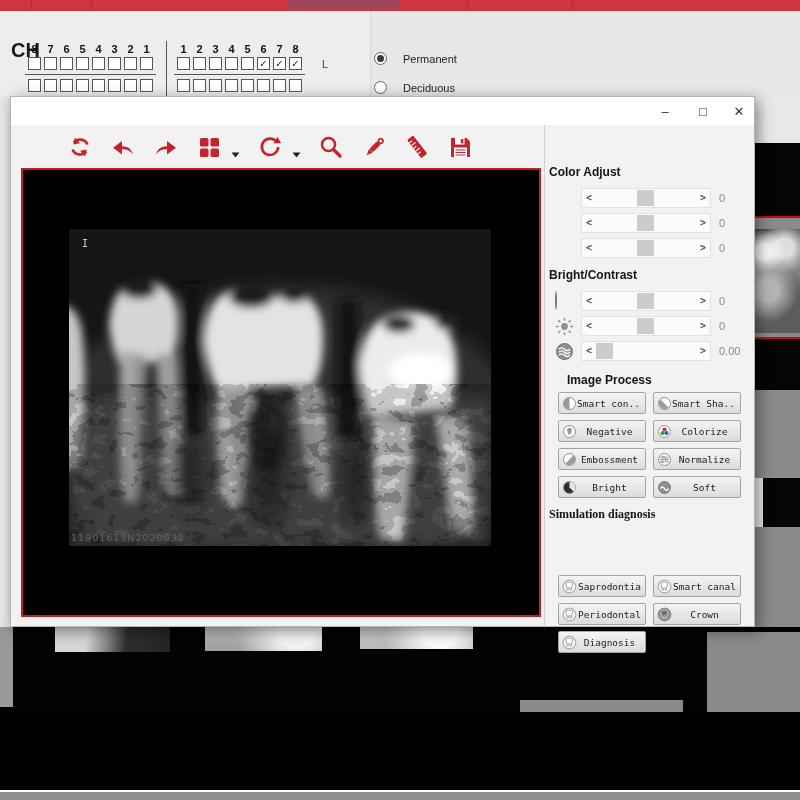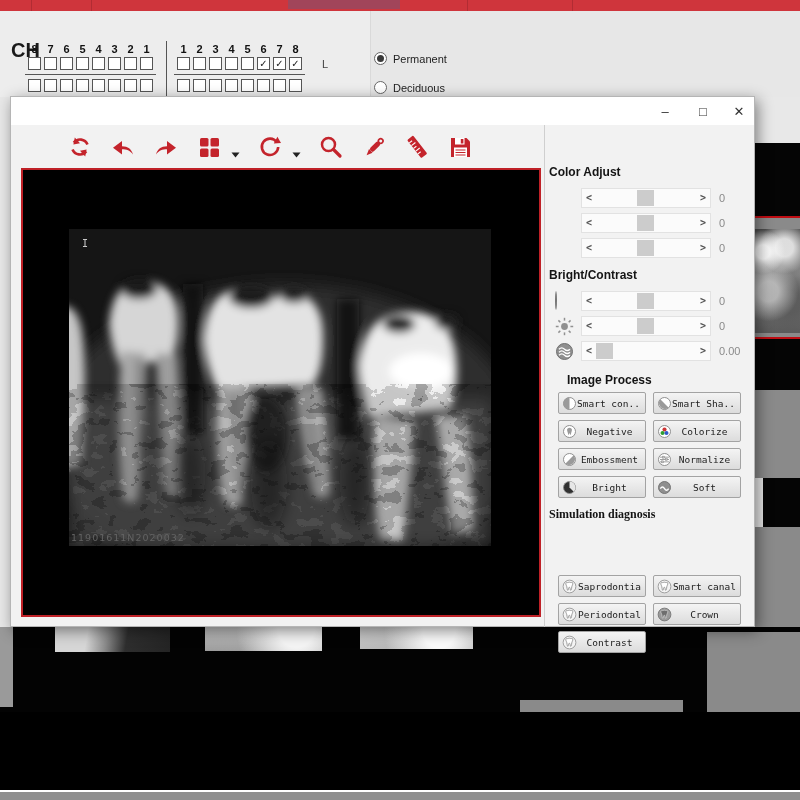--- a/index.html
+++ b/index.html
@@ -17,21 +17,21 @@
   .chartbg2{left:370px;top:11px;width:430px;height:86px;background:#e7e7e7;border-left:1px solid #d9d9d9;}
   .chart-title{left:11px;top:39px;font-size:20px;font-weight:bold;color:#1a1a1a;}
   .numrow{display:flex;gap:3px;}
   .numrow span{width:13px;text-align:center;font-size:11px;font-weight:bold;color:#111;}
   .boxrow{display:flex;gap:3px;}
   .cb{width:11px;height:11px;background:#fff;border:1px solid #555;font-size:10px;line-height:11px;text-align:center;color:#222;}
   .hline{height:1px;background:#555;}
   .vline{width:1px;background:#555;}
   .side-l{left:322px;top:58px;font-size:11px;color:#444;}
   .dentition{left:374px;top:52px;display:flex;flex-direction:column;gap:16px;}
-  .radio{display:flex;align-items:center;gap:6px;cursor:default;}
+  .radio{display:flex;align-items:center;gap:16px;cursor:default;}
   .rdot{position:relative;width:11px;height:11px;border:1px solid #666;border-radius:50%;background:#fff;}
   .rdot.on::after{content:"";position:absolute;inset:2px;border-radius:50%;background:#3a3a3a;}
   .rlab{font-size:11px;color:#222;}
 
   
   .frag{left:0;top:0;}
   .xstrip{background:
     radial-gradient(circle at 18% 22%, rgba(250,250,250,.95) 0 7px, rgba(250,250,250,0) 22px),
     radial-gradient(circle at 65% 18%, rgba(235,235,235,.9) 0 9px, rgba(235,235,235,0) 26px),
     radial-gradient(circle at 30% 60%, rgba(200,200,200,.8) 0 10px, rgba(200,200,200,0) 30px),
@@ -558,18 +558,18 @@
           </span>
           <span class="plab">Crown</span>
         </button>
         <button class="pbtn">
           <span class="picon">
             <svg viewBox="0 0 16 16">
               <circle cx="8" cy="8" r="6.8" fill="#f4f4f4" stroke="#9a9a9a"></circle>
               <path d="M8 3.4c-1 0-1.2.4-1.9.4s-1.2-.6-1.6 0c-.7 1-.3 2.3.2 3.2.4.8.6 1.7.7 3 .1 1 .4 2.1.9 2.1.6 0 .4-1.9.9-2.8.2-.4.4-.5.6-.5s.4.1.6.5c.5.9.3 2.8.9 2.8.5 0 .8-1.1.9-2.1.1-1.3.3-2.2.7-3 .5-.9.9-2.2.2-3.2-.4-.6-.9 0-1.6 0S9 3.4 8 3.4z" fill="#fff" stroke="#8a8a8a" stroke-width=".9"></path>
             </svg>
           </span>
-          <span class="plab">Contrast</span>
+          <span class="plab">Diagnosis</span>
         </button>
     </div>
   </div>
 
 </div>
 
 </body></html>

